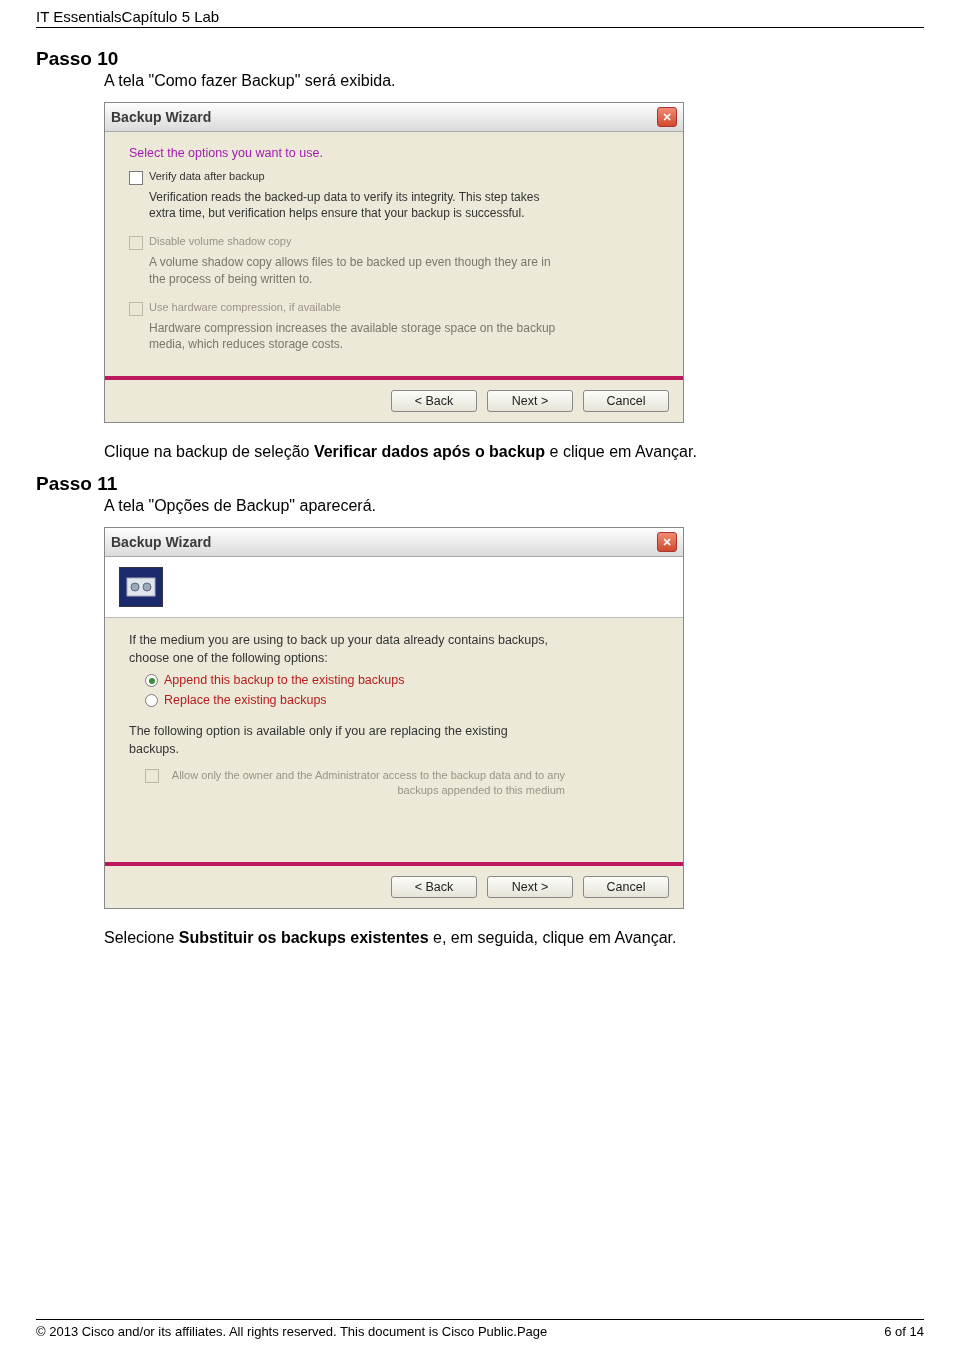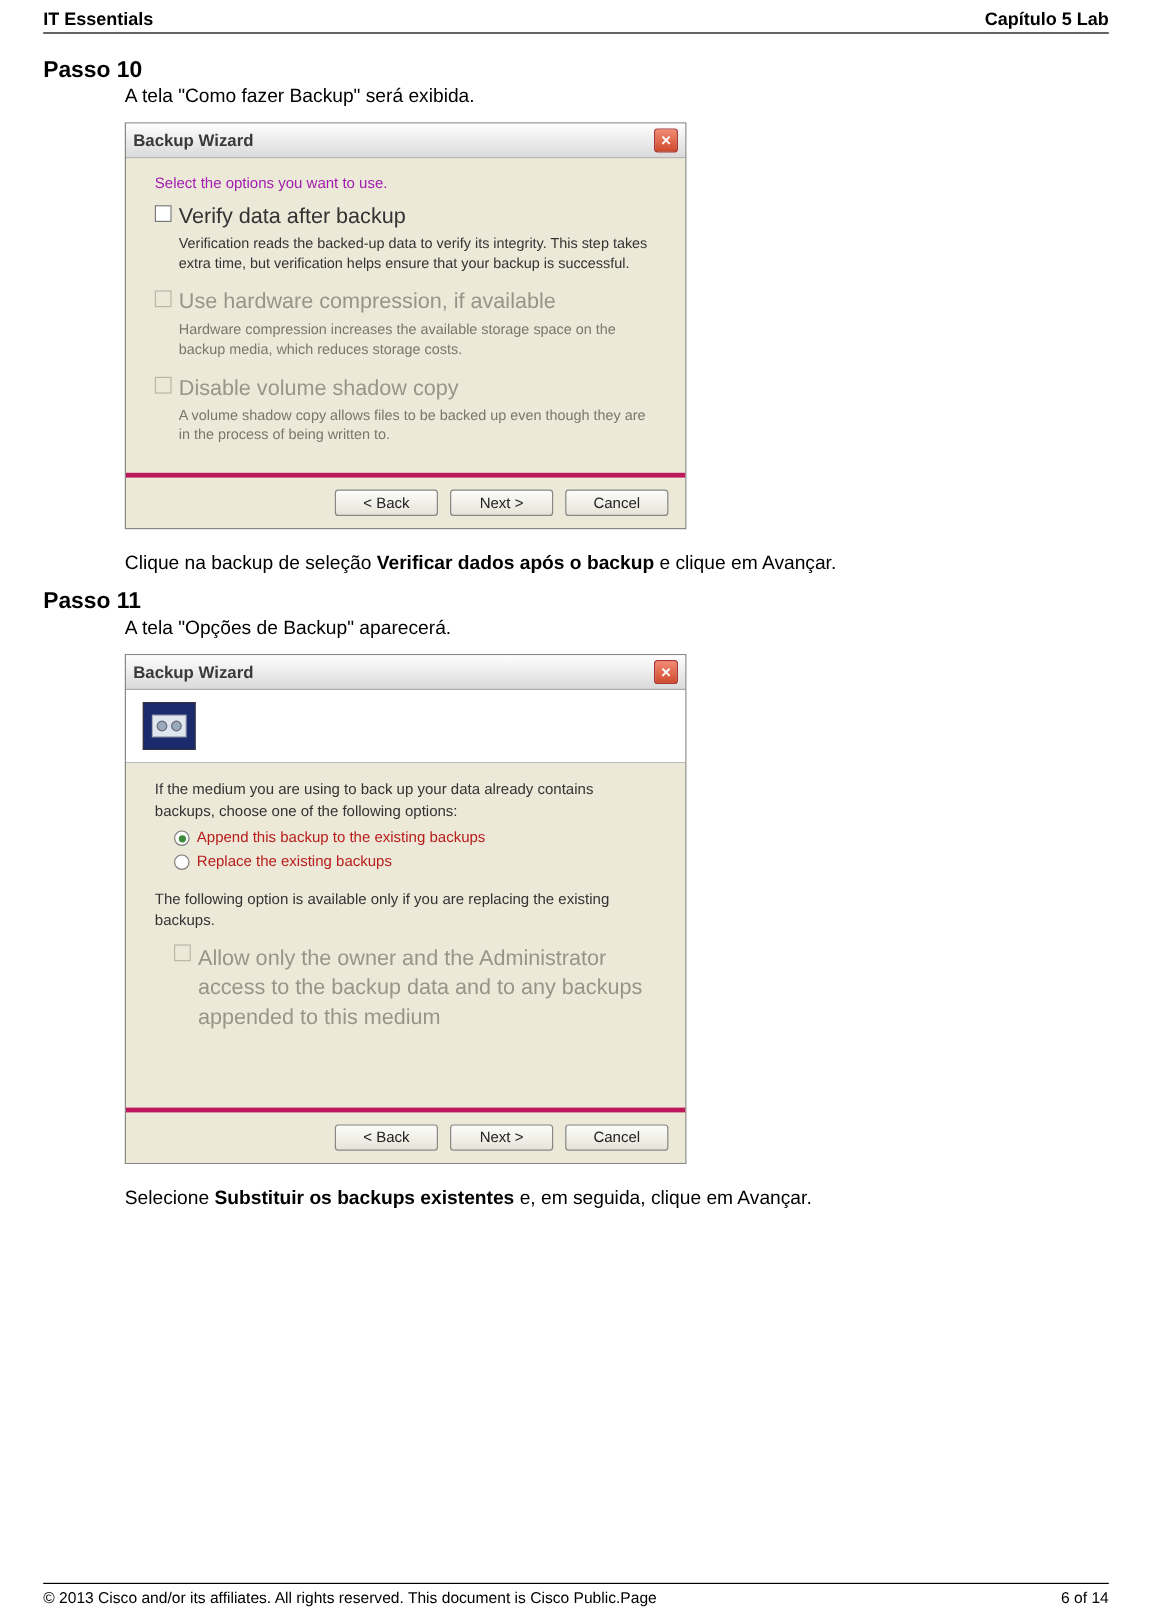--- a/index.html
+++ b/index.html
@@ -11,22 +11,22 @@
     color: #000;
     width: 960px;
   }
   .page {
     padding: 8px 36px 30px 36px;
     min-height: 1351px;
     position: relative;
   }
   .header-row {
     display: flex;
-    justify-content: space-between;
-    font-weight: bold;
+    justify-content: flex-start;
+    font-weight: normal;
     font-size: 15px;
     margin-bottom: 2px;
   }
   .hr {
     border: none;
     border-top: 1.5px solid #000;
     margin: 2px 0 20px 0;
   }
   .step-heading {
     font-weight: bold;
@@ -35,21 +35,21 @@
   }
   .step-text {
     font-size: 16px;
     margin: 2px 0 12px 68px;
     max-width: 780px;
   }
   .dialog {
     margin-left: 68px;
     margin-bottom: 20px;
     border: 1px solid #888;
-    width: 468px;
+    width: 580px;
     background: #ece9d8;
     font-family: Tahoma, Arial, sans-serif;
     font-size: 13px;
     color: #333;
     filter: blur(0.4px);
   }
   .titlebar {
     display: flex;
     align-items: center;
     justify-content: space-between;
@@ -103,21 +103,21 @@
   .opt-block { margin-bottom: 14px; }
   .opt-block.disabled { color: #9a9486; }
   .opt-row { display: flex; align-items: flex-start; gap: 6px; }
   .chk {
     width: 14px; height: 14px; border: 1px solid #7a7a7a;
     background: #fff; flex-shrink: 0; margin-top: 1px;
     display:flex; align-items:center; justify-content:center;
     font-size:10px; color:#333;
   }
   .opt-block.disabled .chk { border-color:#bcb7a7; background:#ece9d8; }
-  .opt-label { font-size: 18px; }
+  .opt-label { font-size: 11px; text-align: right; }
   .opt-desc { font-size: 12px; margin: 4px 0 0 20px; max-width: 420px; color:#333; line-height:1.35; }
   .opt-block.disabled .opt-desc { color:#7b766a; }
   .radio {
     width:13px; height:13px; border:1px solid #7a7a7a; border-radius:50%;
     background:#fff; flex-shrink:0; margin-top:1px;
     display:flex; align-items:center; justify-content:center;
   }
   .radio .dot { width:6px; height:6px; border-radius:50%; background:#3a8a3a; }
   .radio-row { display:flex; align-items:center; gap:6px; margin:6px 0 2px 16px; font-size:12.5px; color:#b91c1c;}
   .button-row {
@@ -184,31 +184,31 @@
         <div class="opt-row">
           <div class="chk"></div>
           <div class="opt-label">Verify data after backup</div>
         </div>
         <div class="opt-desc">Verification reads the backed-up data to verify its integrity. This step takes extra time, but verification helps ensure that your backup is successful.</div>
       </div>
 
       <div class="opt-block disabled">
         <div class="opt-row">
           <div class="chk"></div>
-          <div class="opt-label">Use hardware compression, if available</div>
-        </div>
-        <div class="opt-desc">Hardware compression increases the available storage space on the backup media, which reduces storage costs.</div>
+          <div class="opt-label">Disable volume shadow copy</div>
+        </div>
+        <div class="opt-desc">A volume shadow copy allows files to be backed up even though they are in the process of being written to.</div>
       </div>
 
       <div class="opt-block disabled">
         <div class="opt-row">
           <div class="chk"></div>
-          <div class="opt-label">Disable volume shadow copy</div>
-        </div>
-        <div class="opt-desc">A volume shadow copy allows files to be backed up even though they are in the process of being written to.</div>
+          <div class="opt-label">Use hardware compression, if available</div>
+        </div>
+        <div class="opt-desc">Hardware compression increases the available storage space on the backup media, which reduces storage costs.</div>
       </div>
     </div>
     <div class="button-row">
       <div class="wiz-btn">&lt; Back</div>
       <div class="wiz-btn">Next &gt;</div>
       <div class="wiz-btn">Cancel</div>
     </div>
   </div>
 
   <div class="step-text">

